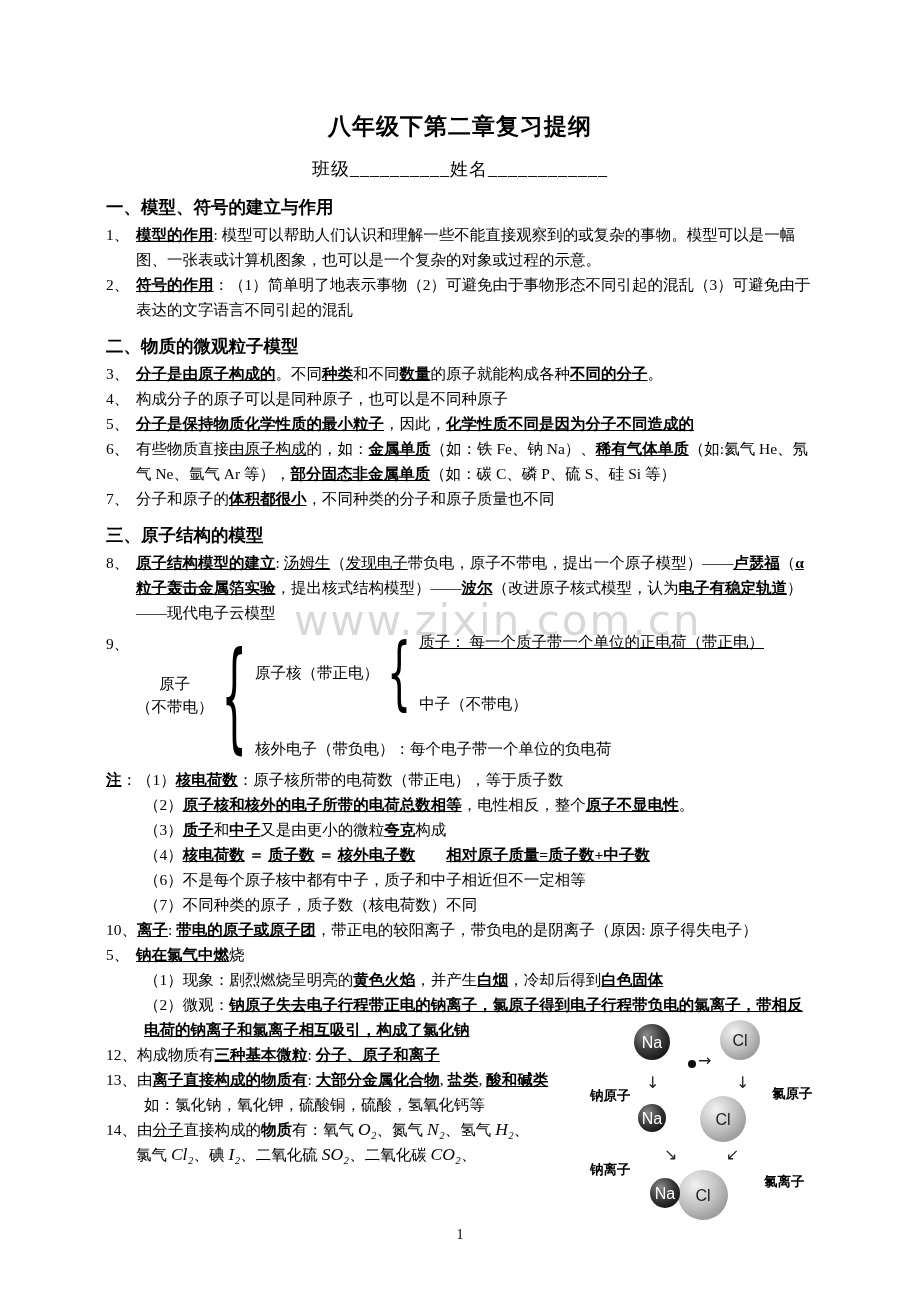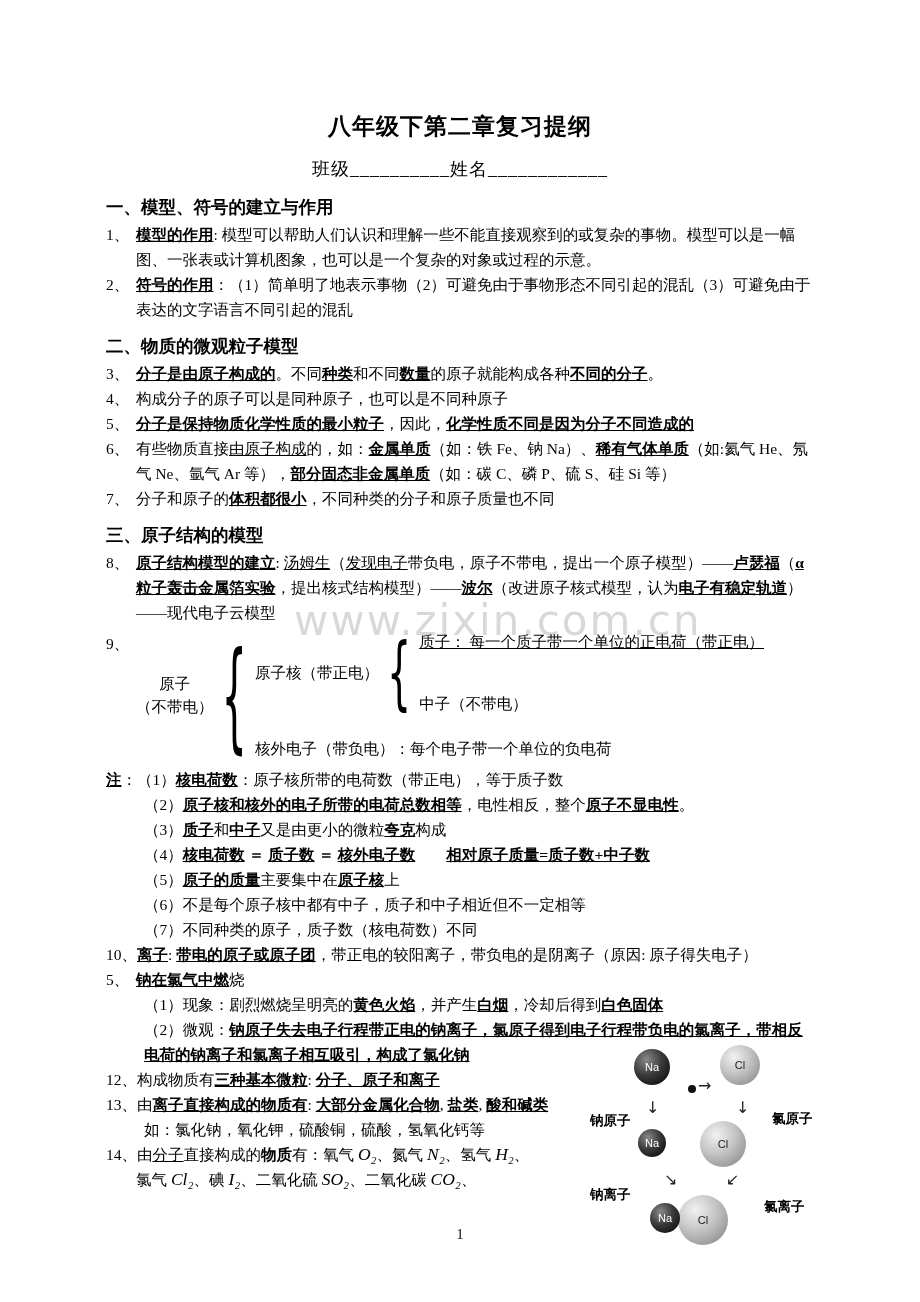--- a/index.html
+++ b/index.html
@@ -49,21 +49,21 @@
     color:#000; opacity:0.15; letter-spacing:2px; z-index:4; pointer-events:none;
   }
 
   
   .tail { position:relative; min-height:230px; }
   .gap14 { margin-top:16px; }
   .gap14b { margin-top:26px; }
 
   .figure { position:absolute; right:-4px; top:-26px; width:230px; height:220px; }
   .sphere { position:absolute; border-radius:50%; display:flex; align-items:center; justify-content:center;
-            font-family:"Liberation Sans","DejaVu Sans",sans-serif; font-size:11px; }
+            font-family:"Liberation Sans","DejaVu Sans",sans-serif; font-size:16px; }
   .sphere.dark { background:radial-gradient(circle at 35% 30%, #8a8a8a 0%, #3a3a3a 45%, #101010 85%); color:#fff; }
   .sphere.light { background:radial-gradient(circle at 35% 30%, #f2f2f2 0%, #c2c2c2 45%, #8a8a8a 90%); color:#1c1c1c; }
   .sphere.z2 { z-index:2; }
   .flabel { position:absolute; font-size:13.5px; font-weight:bold; line-height:17px; white-space:nowrap;margin-top:41px; }
   .farrow { position:absolute; font-family:"DejaVu Sans",sans-serif; font-size:16px; color:#222; line-height:18px; }
   .edot { position:absolute; width:8px; height:8px; border-radius:50%; background:#111; }
 
   .pageno { position:absolute; left:0; right:0; bottom:55px; text-align:center; font-size:14px; }
 </style>
 </head>
@@ -112,21 +112,20 @@
         </div>
         <div class="delectron">核外电子（带负电）：每个电子带一个单位的负电荷</div>
       </div>
     </div>
   </div>
 
   <p class="note-line"><span class="rich"><span class="sb su">注</span><span>：（1）</span><span class="sb su">核电荷数</span><span>：原子核所带的电荷数（带正电），等于质子数</span></span></p>
   <p class="note-line cont"><span class="rich"><span>（2）</span><span class="sb su">原子核和核外的电子所带的电荷总数相等</span><span>，电性相反，整个</span><span class="sb su">原子不显电性</span><span>。</span></span></p>
   <p class="note-line cont"><span class="rich"><span>（3）</span><span class="sb su">质子</span><span>和</span><span class="sb su">中子</span><span>又是由更小的微粒</span><span class="sb su">夸克</span><span>构成</span></span></p>
   <p class="note-line cont"><span class="rich"><span>（4）</span><span class="sb su">核电荷数</span><span class="sb"> ＝ </span><span class="sb su">质子数</span><span class="sb"> ＝ </span><span class="sb su">核外电子数</span><span>　　</span><span class="sb su">相对原子质量=质子数+中子数</span></span></p>
-  <p class="note-line cont"><span class="rich"><span>（5）</span><span class="sb su">原子的质量</span><span>主要集中在</span><span class="sb su">原子核</span><span>上</span></span></p>
   <p class="note-line cont"><span class="rich"><span>（6）不是每个原子核中都有中子，质子和中子相近但不一定相等</span></span></p>
   <p class="note-line cont"><span class="rich"><span>（7）不同种类的原子，质子数（核电荷数）不同</span></span></p>
 
   <p class="item"><span class="num">10、</span><span class="rich"><span class="sb su">离子</span><span>: </span><span class="sb su">带电的原子或原子团</span><span>，带正电的较阳离子，带负电的是阴离子（原因: 原子得失电子）</span></span></p>
   <p class="item"><span class="num">5、</span><span class="rich"><span class="sb su">钠在氯气中燃</span><span>烧</span></span></p>
   <p class="sub"><span class="rich"><span>（1）现象：剧烈燃烧呈明亮的</span><span class="sb su">黄色火焰</span><span>，并产生</span><span class="sb su">白烟</span><span>，冷却后得到</span><span class="sb su">白色固体</span></span></p>
   <p class="sub"><span class="rich"><span>（2）微观：</span><span class="sb su">钠原子失去电子行程带正电的钠离子，氯原子得到电子行程带负电的氯离子，带相反电荷的钠离子和氯离子相互吸引，构成了氯化钠</span></span></p>
 
   <div class="tail">
     <p class="item"><span class="num">12、</span><span class="rich"><span>构成物质有</span><span class="sb su">三种基本微粒</span><span>: </span><span class="sb su">分子、原子和离子</span></span></p>

